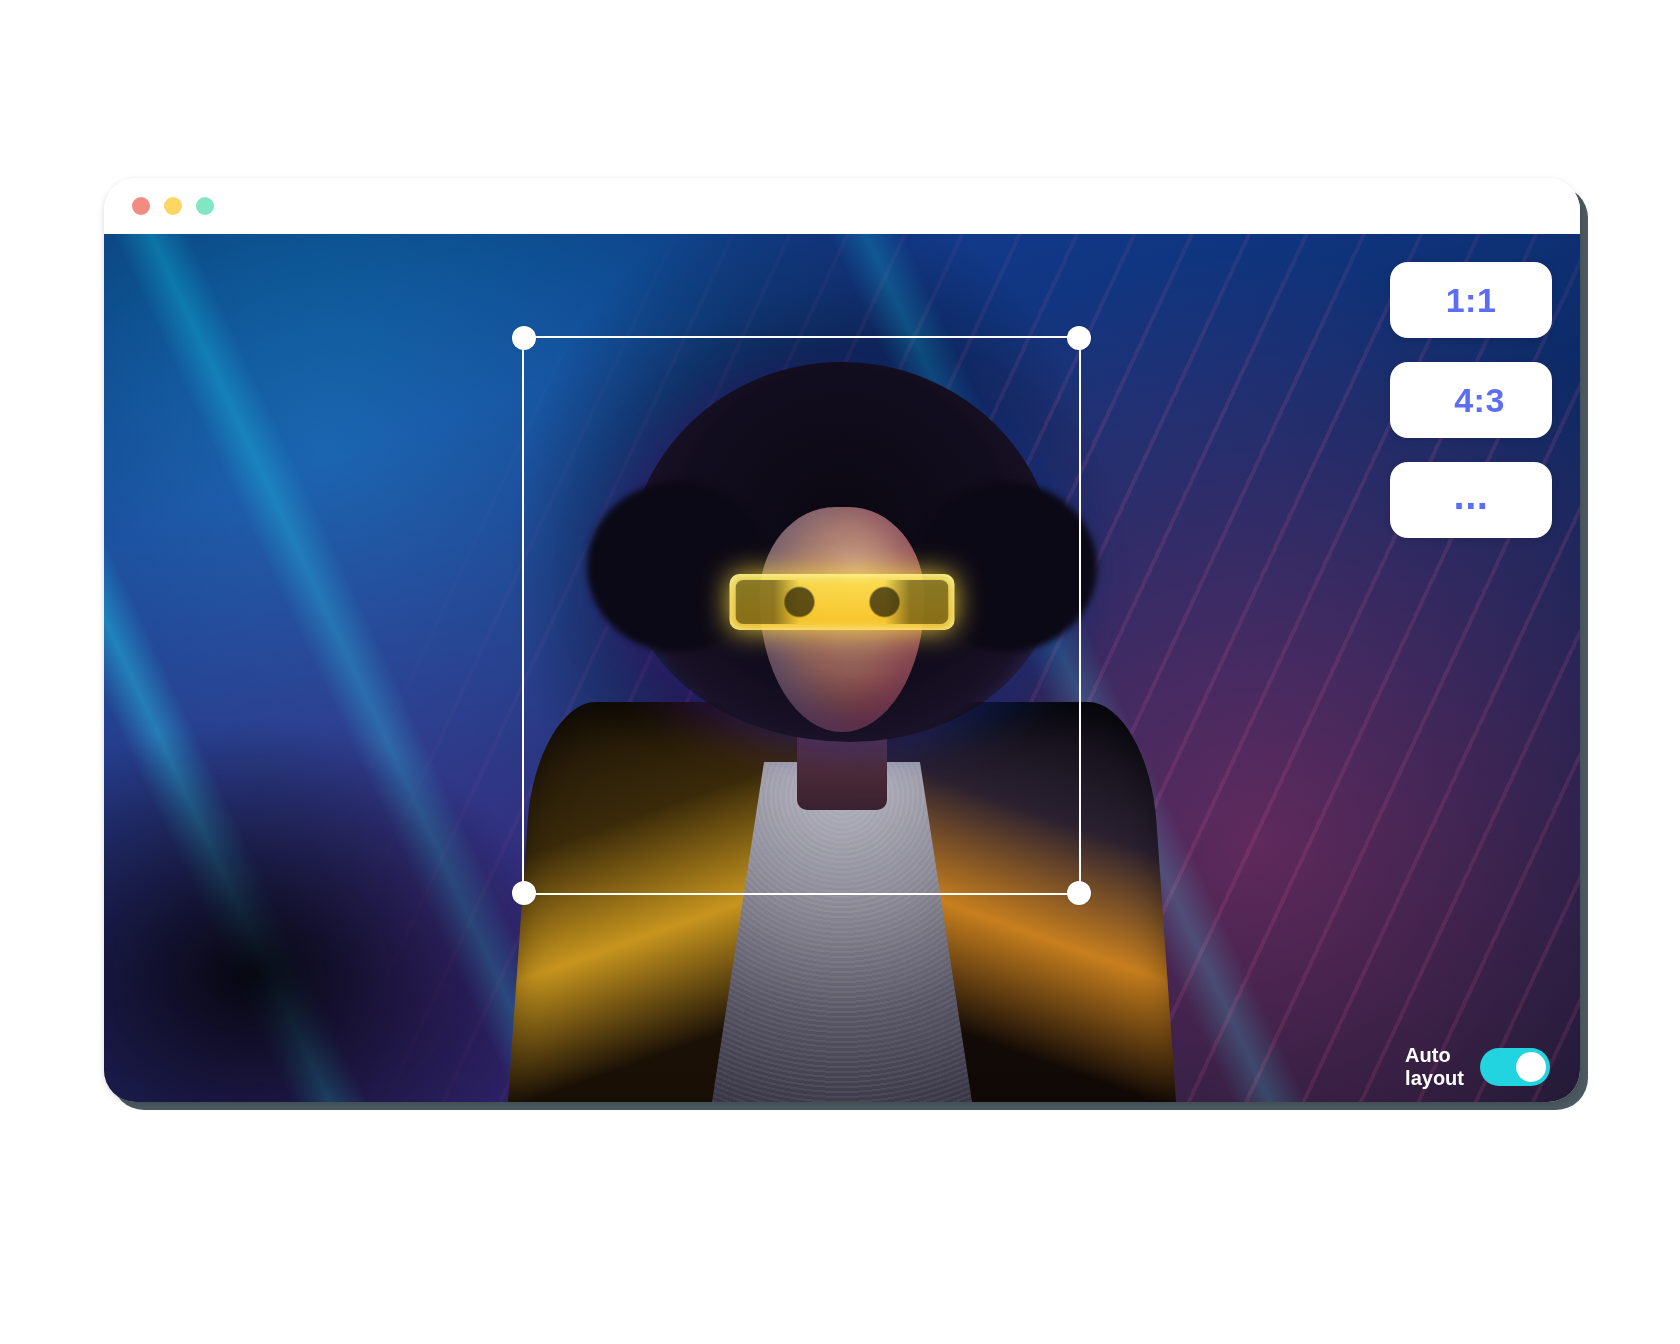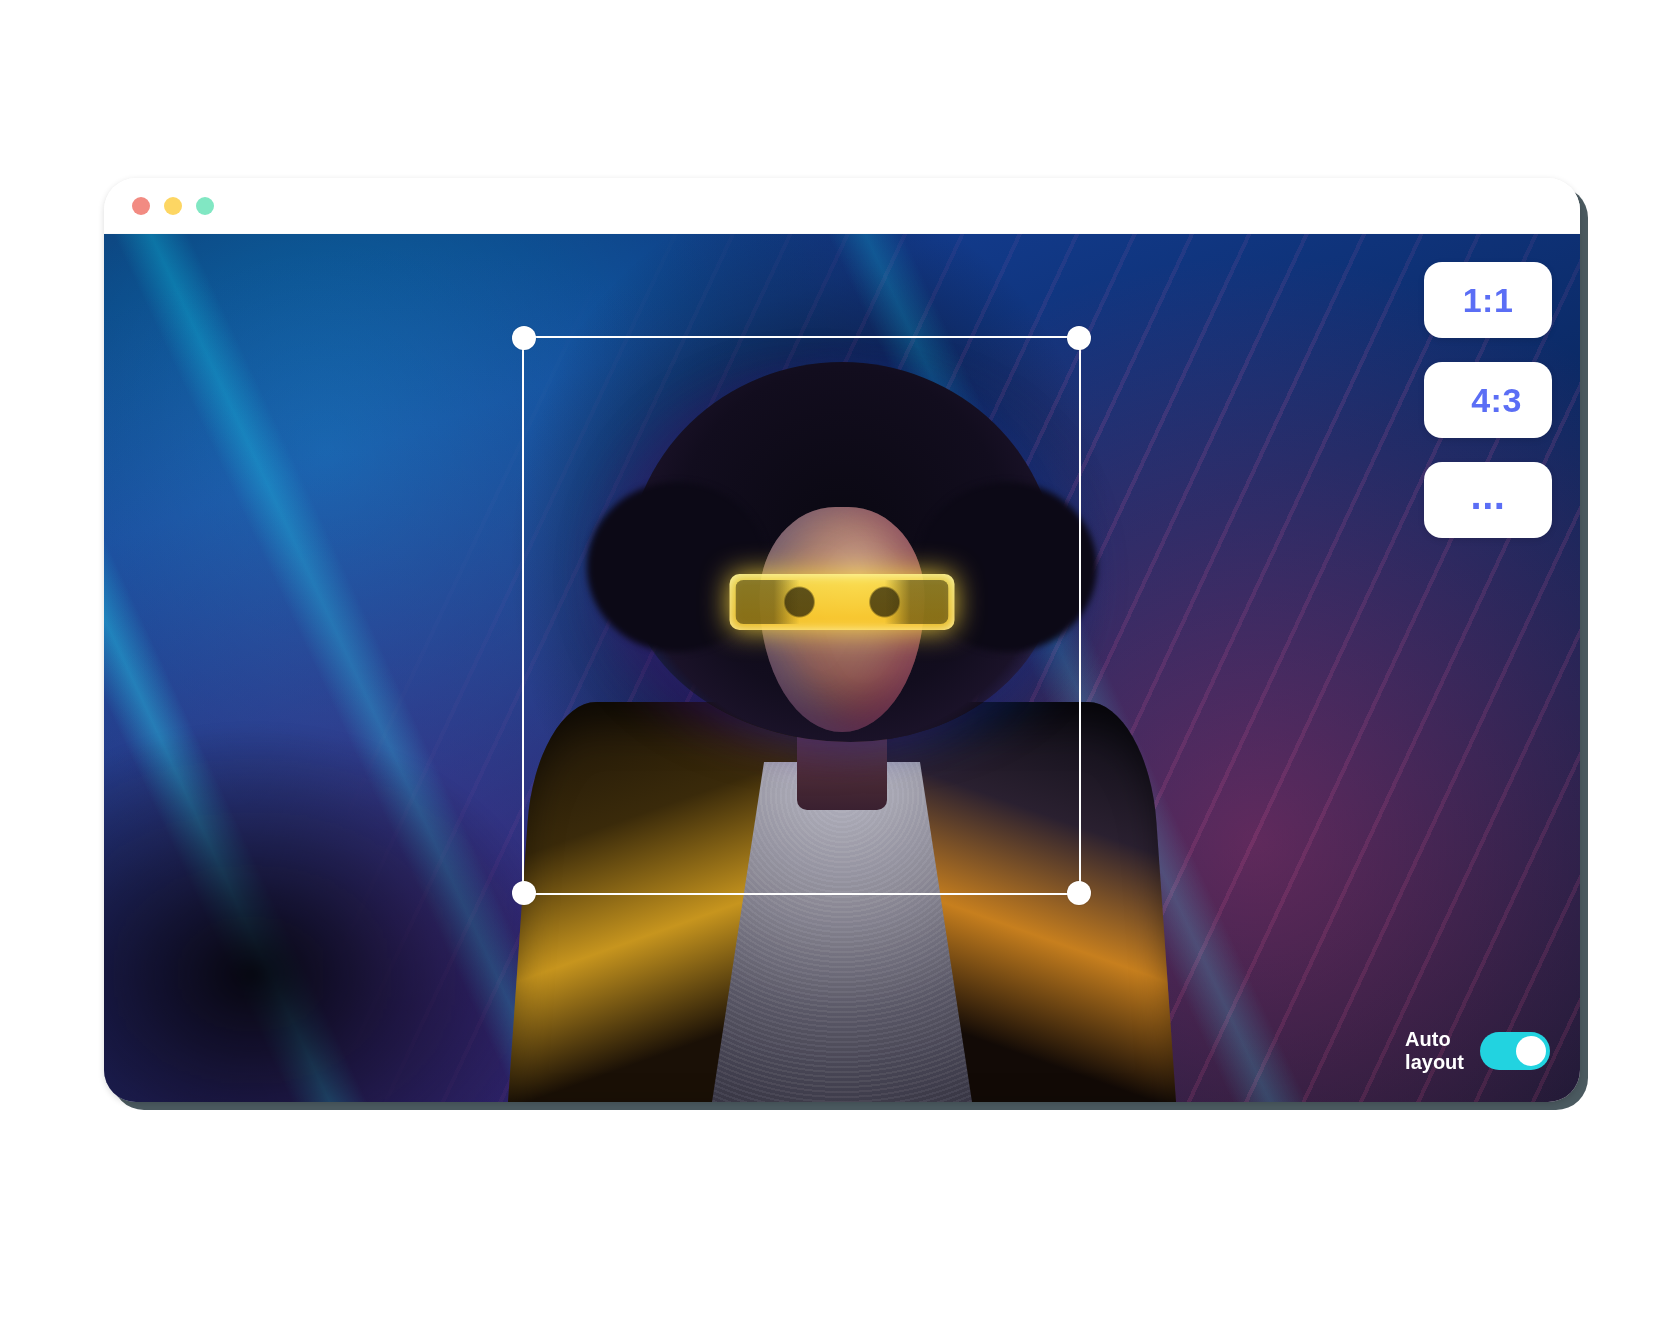--- a/index.html
+++ b/index.html
@@ -217,42 +217,42 @@
   
   .ratio-panel {
     position: absolute;
     top: 28px;
     right: 28px;
     display: flex;
     flex-direction: column;
     gap: 24px;
   }
   .ratio-btn {
-    width: 128px;
+    width: 162px;
     height: 76px;
     background: #ffffff;
     border-radius: 18px;
     display: flex;
     align-items: center;
     justify-content: center;
     font-size: 34px;
     font-weight: 700;
     color: #5b6ef5;
     cursor: pointer;
     user-select: none;
     box-shadow: 0 2px 6px rgba(0,0,0,0.12);
     letter-spacing: 0.5px;
   }
   .ratio-btn.more { font-size: 40px; padding-bottom: 10px; }
 
   
   .auto-layout {
     position: absolute;
     right: 30px;
-    bottom: 28px;
+    bottom: 12px;
     display: flex;
     align-items: center;
     gap: 16px;
   }
   .auto-layout-label {
     color: #ffffff;
     font-size: 20px;
     line-height: 1.15;
     font-weight: 600;
     text-align: left;

